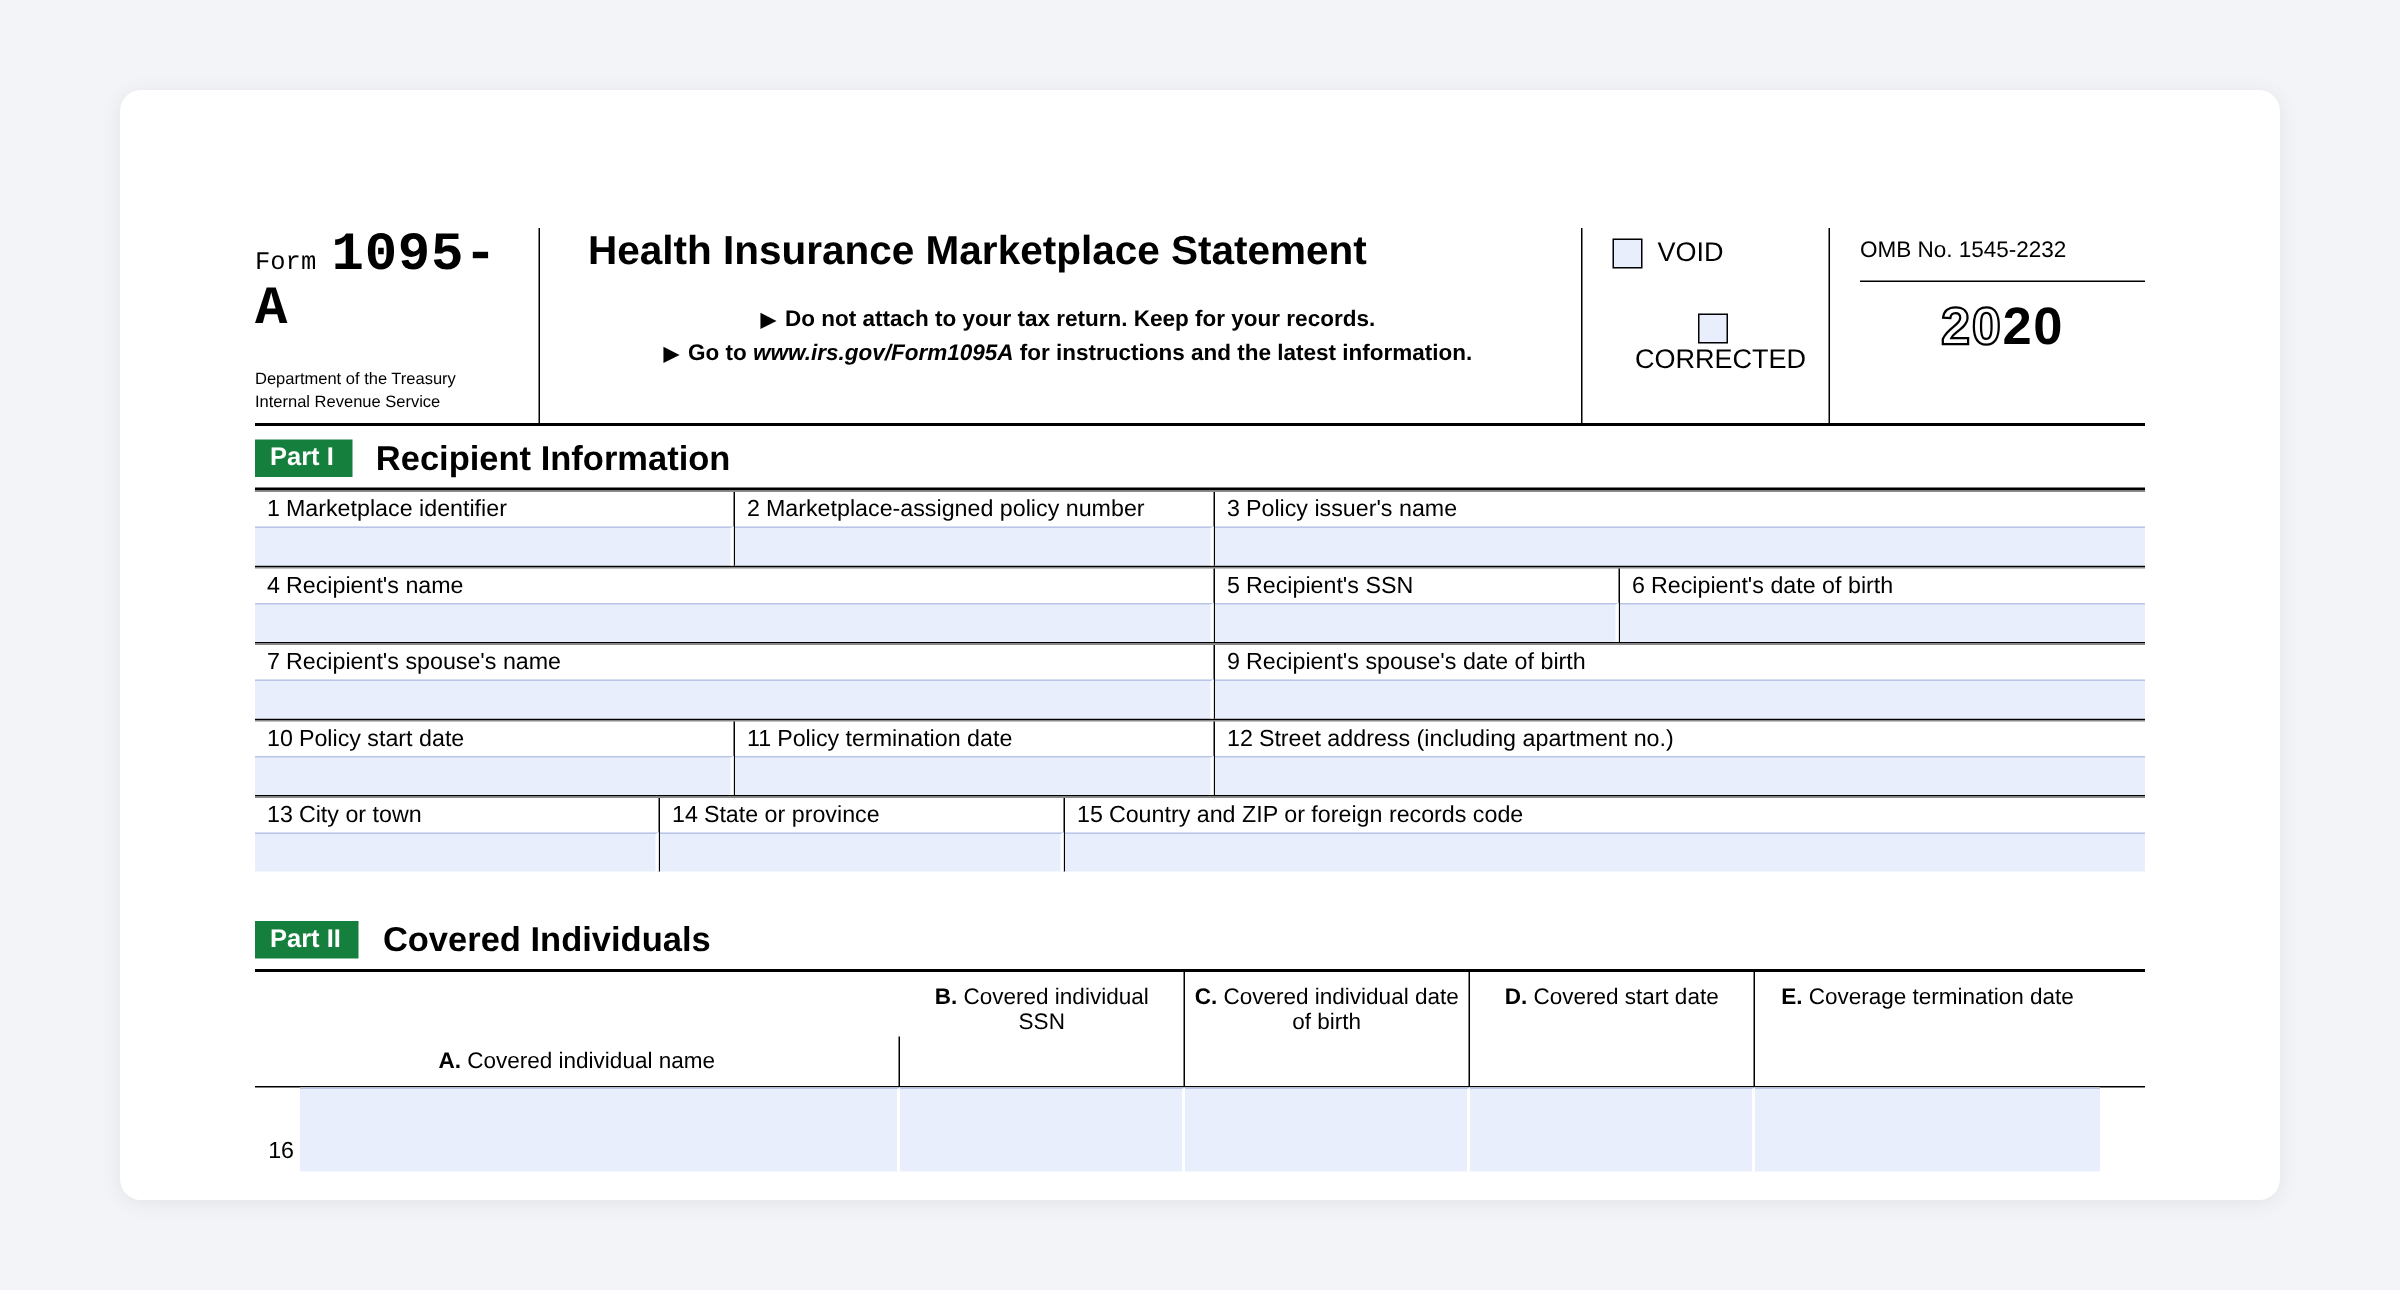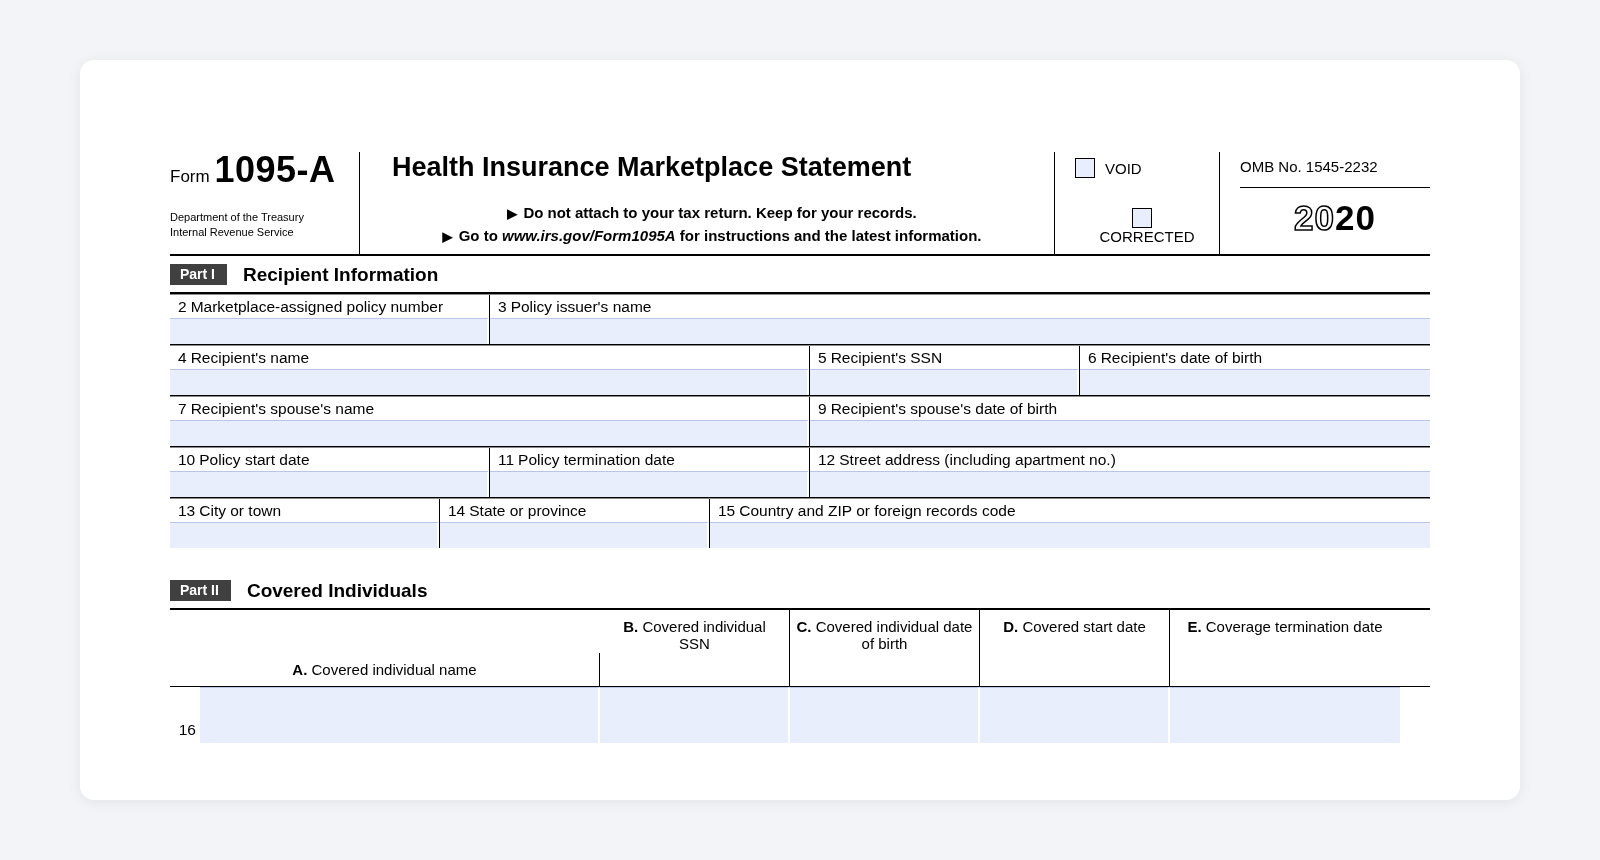--- a/index.html
+++ b/index.html
@@ -29,37 +29,37 @@
   
   .hdr {
     display: flex;
     border-bottom: 2px solid #000;
   }
   .hdr-left {
     width: 190px;
     border-right: 1.5px solid #000;
     padding: 0 12px 6px 0;
   }
-  .hdr-left .form-line { font-size: 17px; line-height: 1; }
+  .hdr-left .form-line { font-size: 17px; line-height: 1; font-family: Liberation Mono, monospace; }
   .hdr-left .form-num  { font-size: 36px; font-weight: 800; letter-spacing: 0.5px; }
   .hdr-left .dept      { font-size: 11px; line-height: 1.35; margin-top: 22px; }
   .hdr-mid {
     flex: 1;
     border-right: 1.5px solid #000;
     padding: 0 22px 6px 32px;
   }
   .hdr-mid .title { font-size: 27px; font-weight: 800; margin-bottom: 18px; }
   .hdr-mid .note  { font-size: 15px; font-weight: 600; text-align: center; line-height: 1.55; }
   .hdr-mid .note .tri { font-size: 13px; margin-right: 2px; }
   .hdr-mid .note em   { font-style: italic; font-weight: 700; }
   .hdr-check {
     width: 165px;
     border-right: 1.5px solid #000;
     padding: 6px 0 0 20px;
-    font-size: 15px;
+    font-size: 18px;
   }
   .chk { display: flex; align-items: center; margin-bottom: 30px; }
   .chk:last-child { margin-bottom: 0; flex-direction: column; }
   .chk .box {
     width: 20px; height: 20px;
     border: 1.5px solid #000;
     background: #e8eefc;
     margin-right: 10px;
   }
   .hdr-right {
@@ -73,25 +73,25 @@
     color: transparent;
     font-weight: 800;
   }
   
   .part-hdr {
     display: flex; align-items: center;
     border-bottom: 2px solid #000;
     padding: 8px 0 6px 0;
   }
   .part-tag {
-    background: #404040; color: #fff;
-    font-weight: 800; font-size: 14px;
+    background: #15803d; color: #fff;
+    font-weight: 800; font-size: 17px;
     padding: 2px 12px 3px 10px; margin-right: 16px;
   }
-  .part-title { font-size: 19px; font-weight: 800; }
+  .part-title { font-size: 23px; font-weight: 800; }
   
   .row { display: flex; border-bottom: 1px solid #000; border-top: 1px solid #8a8a8a; }
   .row:first-of-type { border-top: none; }
   .cell { border-right: 1px solid #000; }
   .cell:last-child { border-right: none; }
   .lbl { font-size: 15.5px; padding: 3px 6px 2px 8px; }
   .lbl b { font-weight: 400; margin-right: 4px; }
   .inp {
     height: 26px;
     background: #e8eefc;
@@ -168,20 +168,24 @@
       </div>
     </div>
 
     <div class="part-hdr">
       <span class="part-tag">Part I</span>
       <span class="part-title">Recipient Information</span>
     </div>
 
     <div class="row">
       <div class="cell" style="width:320px">
+        <div class="lbl"><b>1</b><span>Marketplace identifier</span></div>
+        <div class="inp"></div>
+      </div>
+      <div class="cell" style="width:320px">
         <div class="lbl"><b>2</b><span>Marketplace-assigned policy number</span></div>
         <div class="inp"></div>
       </div>
       <div class="cell" style="flex:1">
         <div class="lbl"><b>3</b><span>Policy issuer's name</span></div>
         <div class="inp"></div>
       </div>
     </div>
 
     <div class="row">

